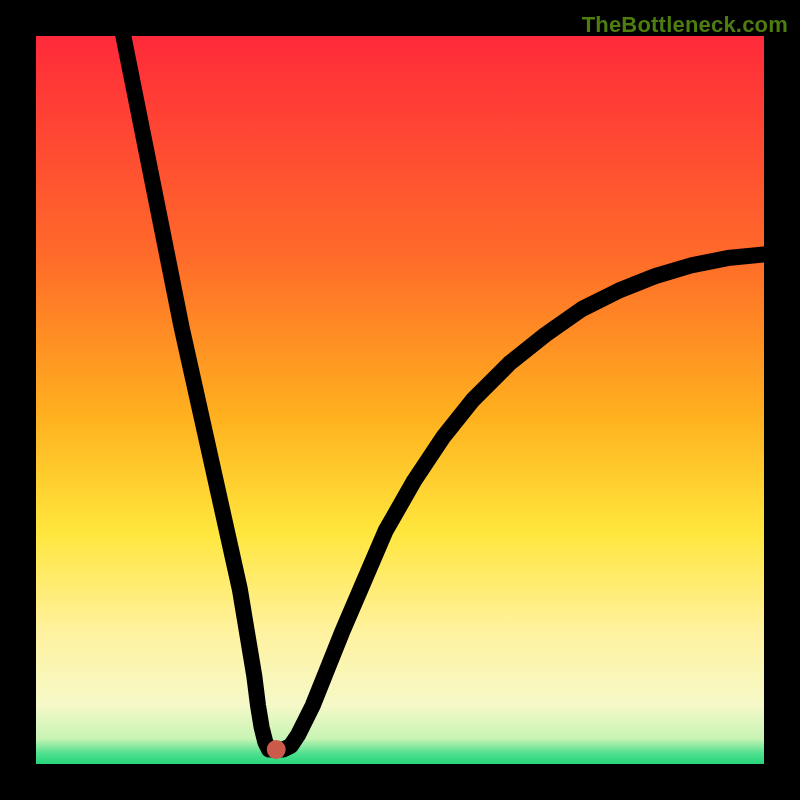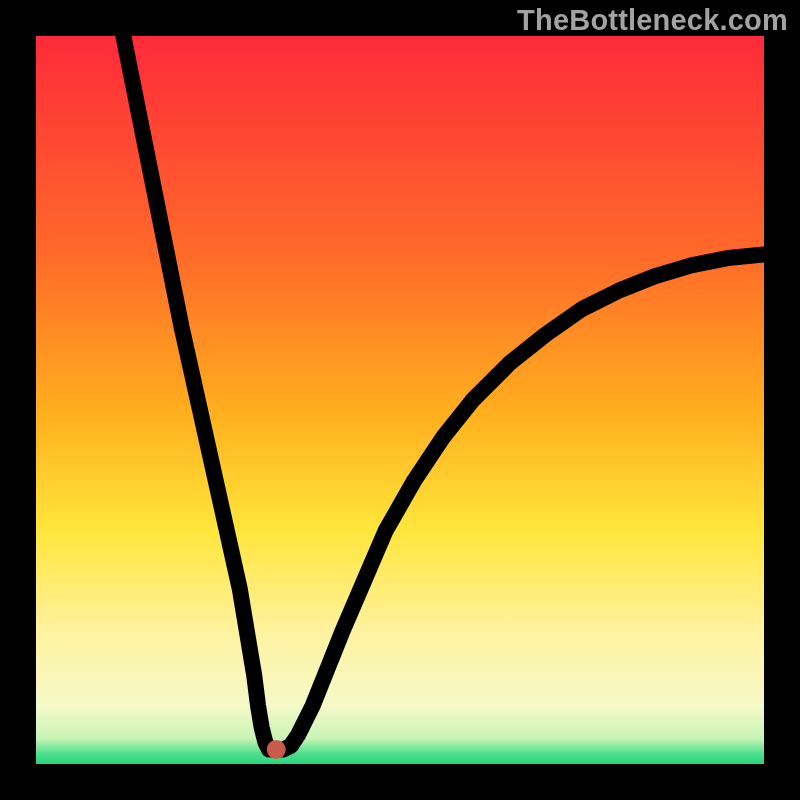--- a/index.html
+++ b/index.html
@@ -11,24 +11,24 @@
     font-family: Arial, Helvetica, sans-serif;
   }
   .frame {
     position: relative;
     width: 800px;
     height: 800px;
     background: #000;
   }
   .watermark {
     position: absolute;
-    top: 4px;
+    top: 12px;
     right: 12px;
-    color: #a3a3a3;
-    font-size: 29px;
+    color: #4d7c0f;
+    font-size: 22px;
     font-weight: 600;
     letter-spacing: 0.2px;
     z-index: 5;
   }
   .plot-wrap {
     position: absolute;
     left: 36px;
     top: 36px;
     width: 728px;
     height: 728px;

